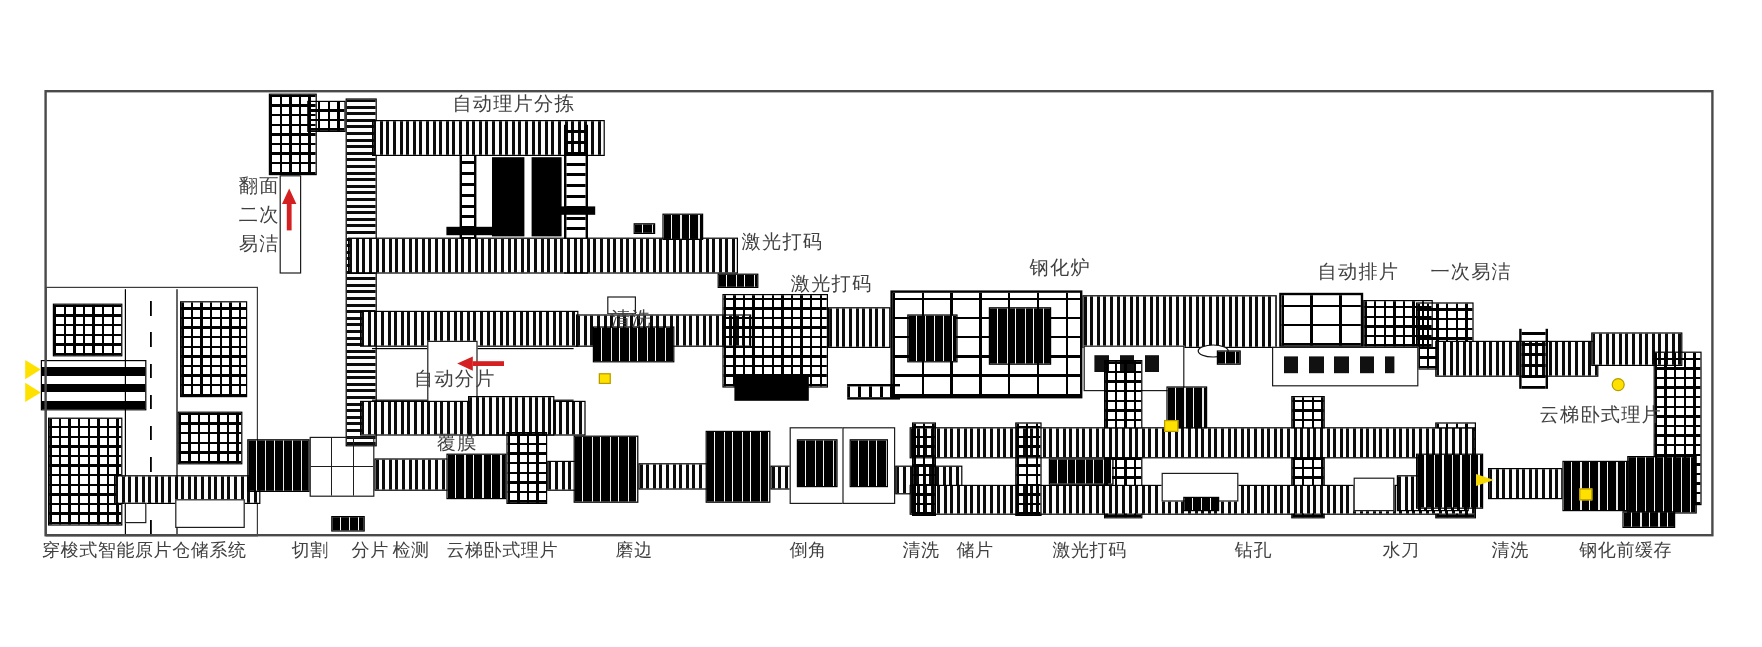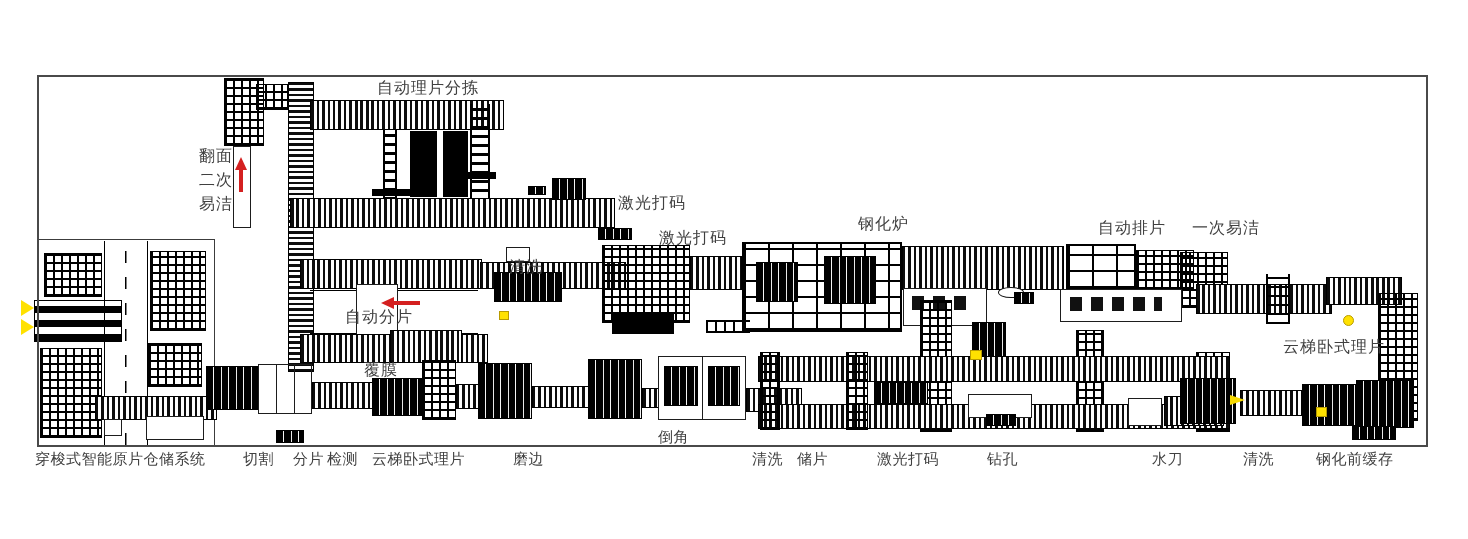--- a/index.html
+++ b/index.html
@@ -184,21 +184,21 @@
   <div class="lbl" style="left:345px;top:308px">自动分片</div>
   <div class="lbl" style="left:1283px;top:338px">云梯卧式理片</div>
   <div class="lbl" style="left:364px;top:361px">覆膜</div>
 
   <div class="lbl small" style="left:35px;top:451px">穿梭式智能原片仓储系统</div>
   <div class="lbl small" style="left:243px;top:451px">切割</div>
   <div class="lbl small" style="left:293px;top:451px">分片</div>
   <div class="lbl small" style="left:327px;top:451px">检测</div>
   <div class="lbl small" style="left:372px;top:451px">云梯卧式理片</div>
   <div class="lbl small" style="left:513px;top:451px">磨边</div>
-  <div class="lbl small" style="left:658px;top:429px">倒角</div>
+  <div class="lbl small" style="left:658px;top:451px">倒角</div>
   <div class="lbl small" style="left:752px;top:451px">清洗</div>
   <div class="lbl small" style="left:797px;top:451px">储片</div>
   <div class="lbl small" style="left:877px;top:451px">激光打码</div>
-  <div class="lbl small" style="left:987px;top:451px">钻孔</div>
+  <div class="lbl small" style="left:1029px;top:451px">钻孔</div>
   <div class="lbl small" style="left:1152px;top:451px">水刀</div>
   <div class="lbl small" style="left:1243px;top:451px">清洗</div>
   <div class="lbl small" style="left:1316px;top:451px">钢化前缓存</div>
 </div>
 
 </body></html>

